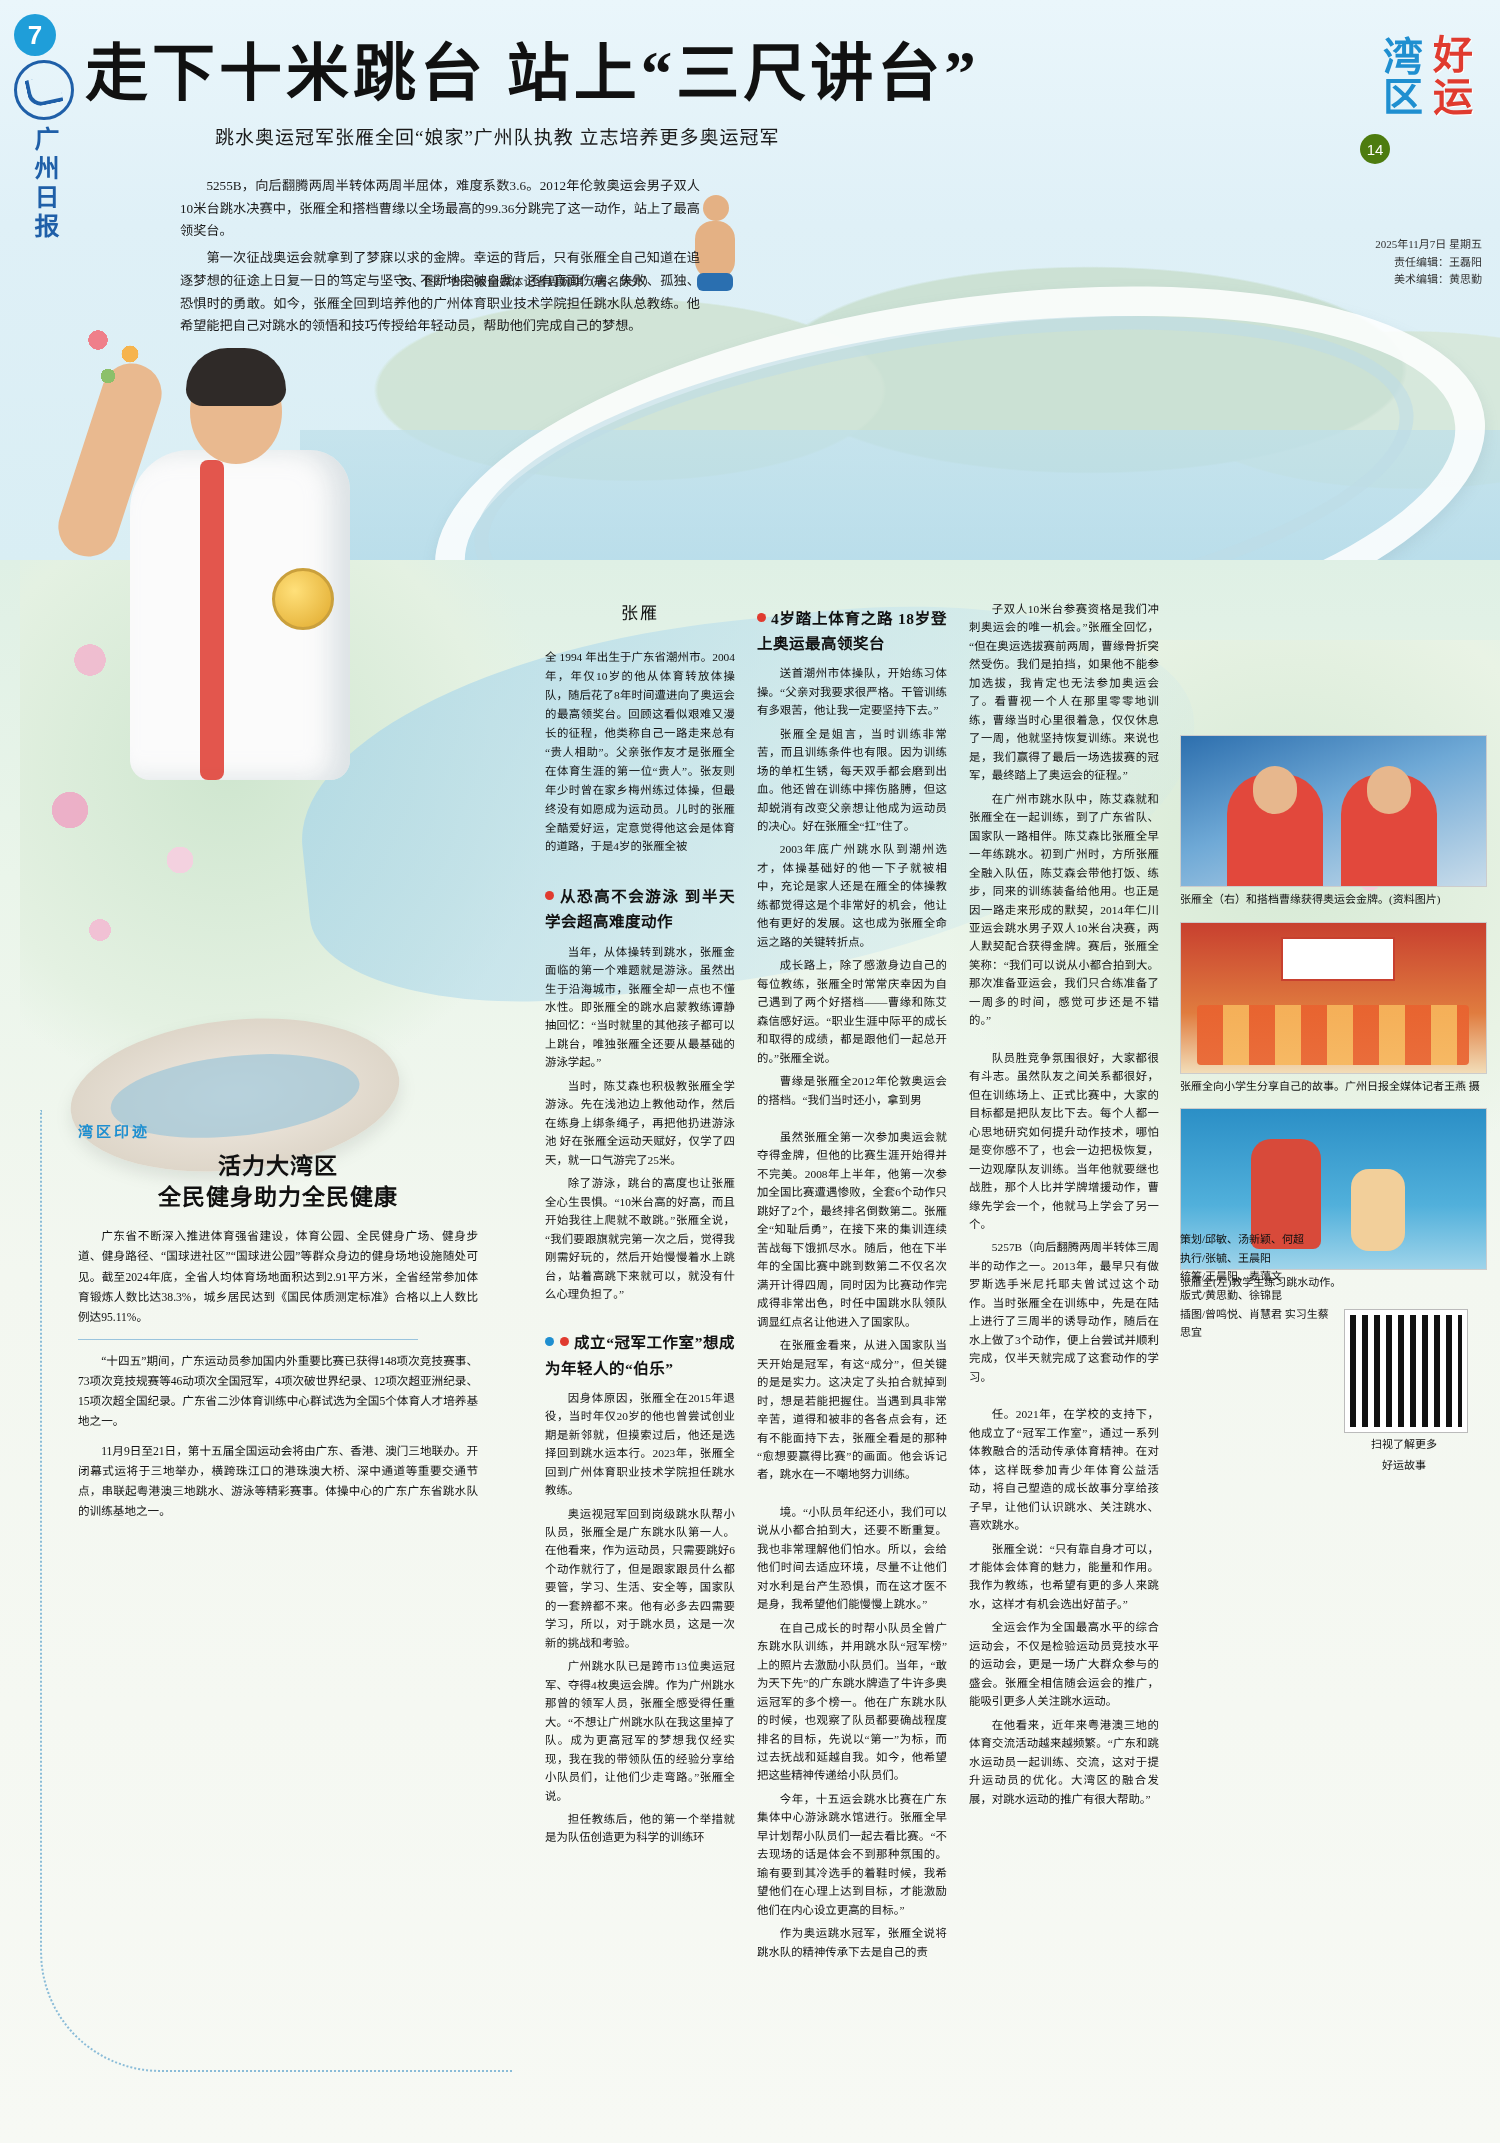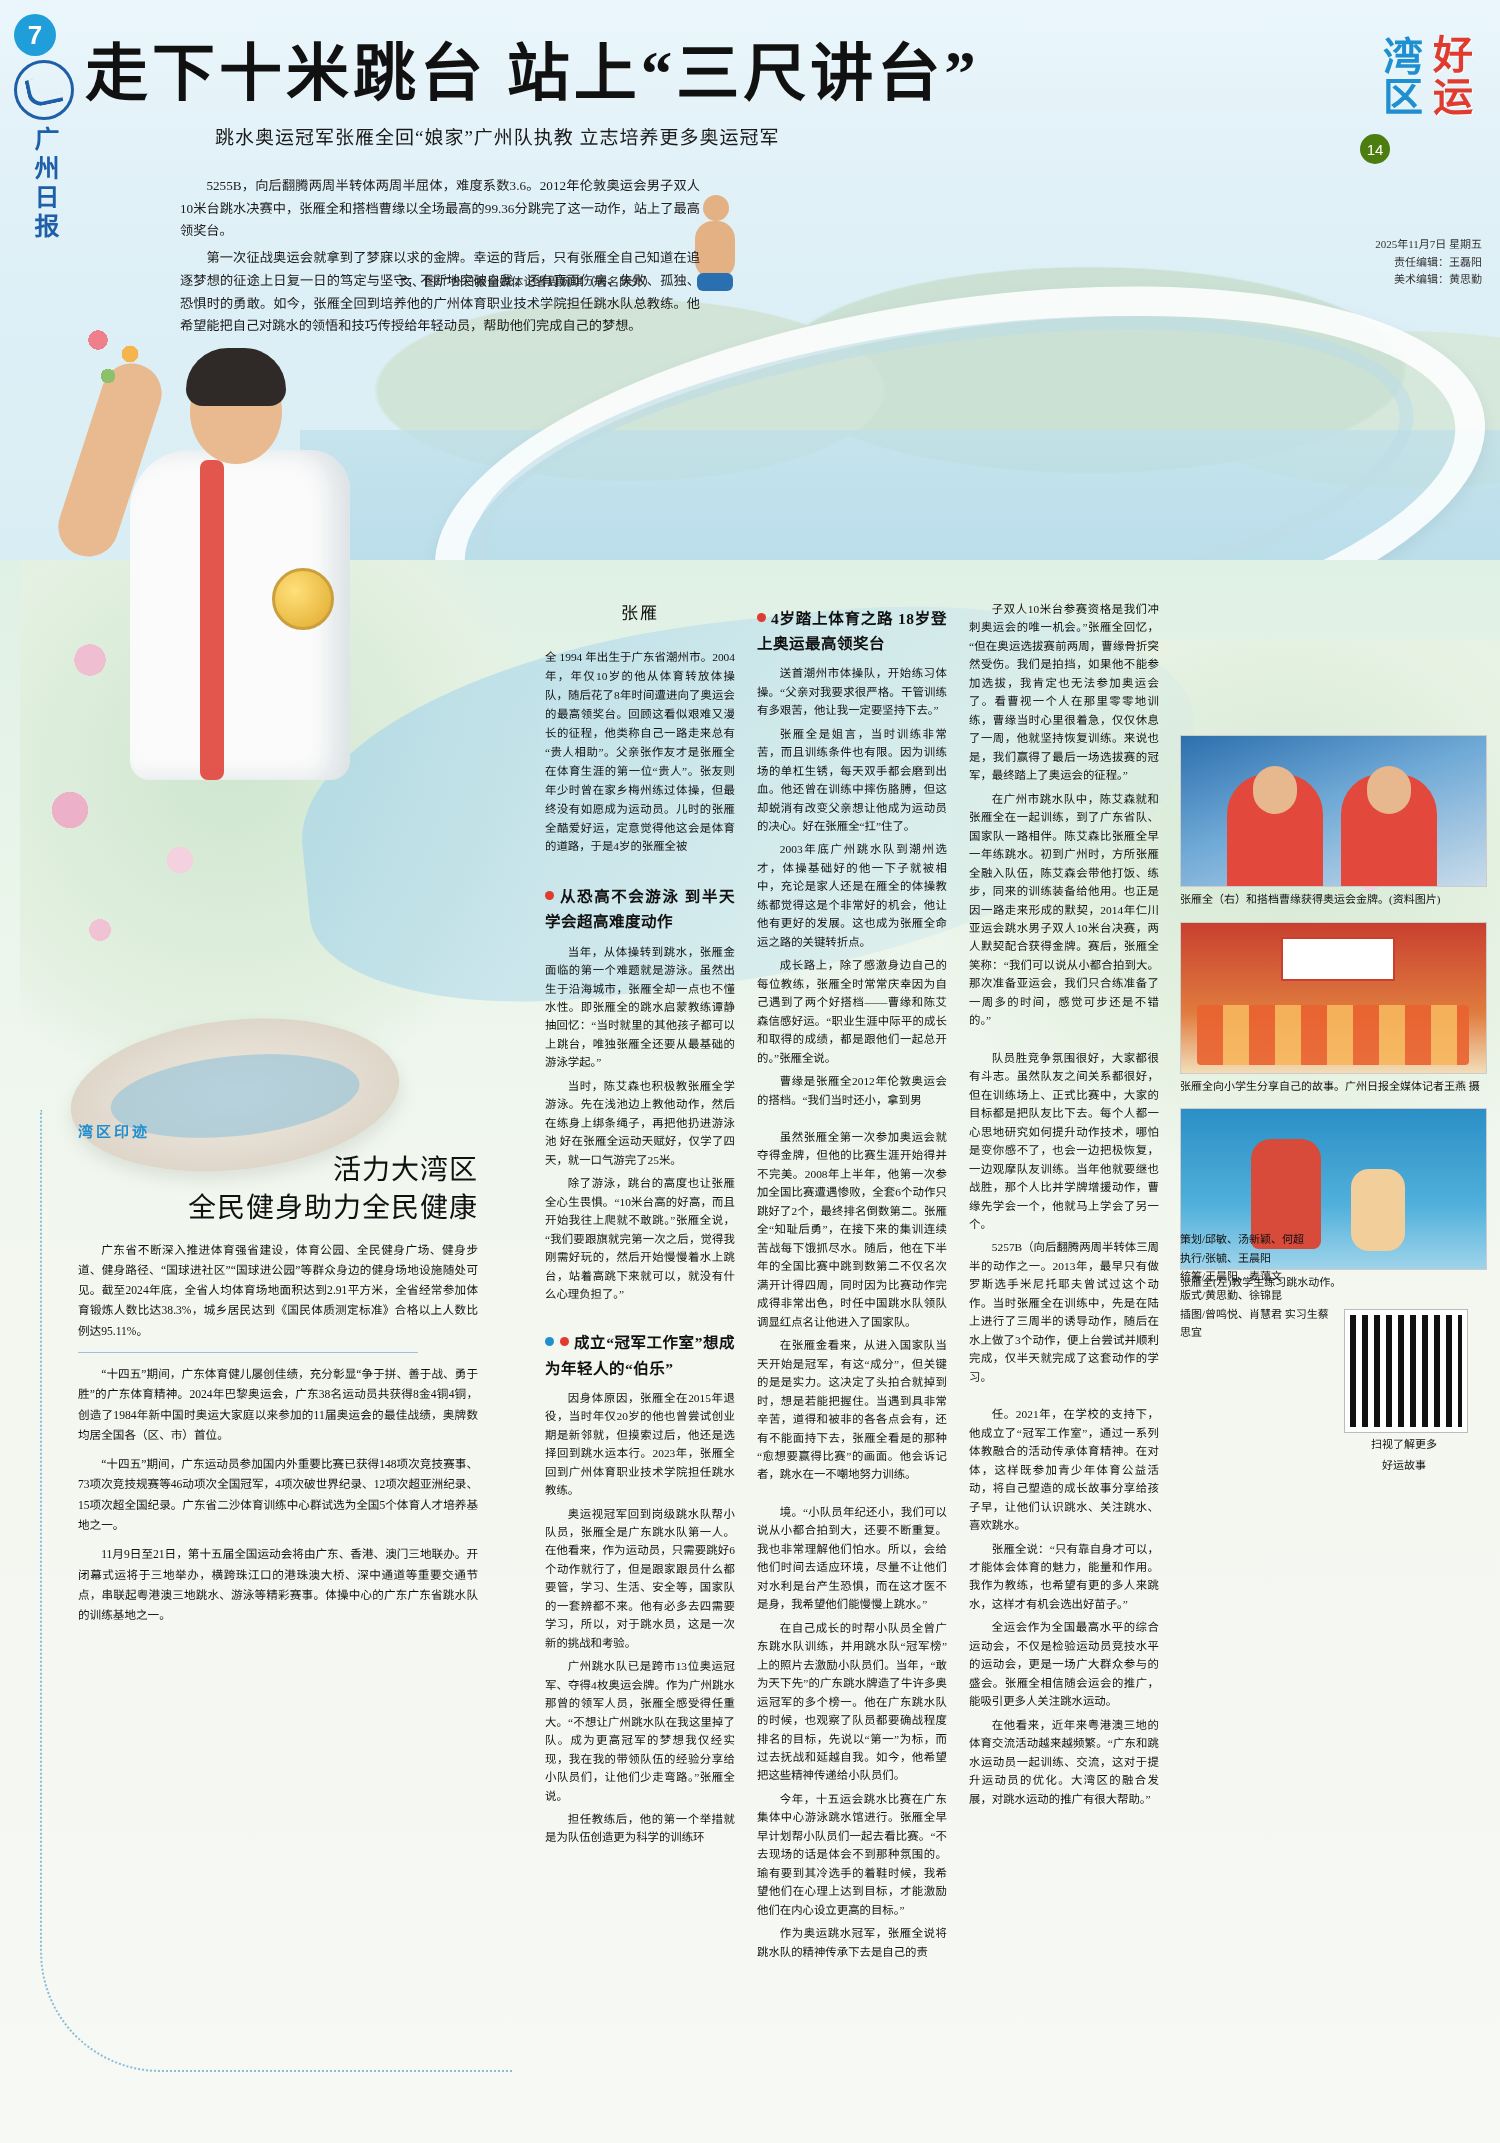--- a/index.html
+++ b/index.html
@@ -130,21 +130,21 @@
   .credits{position:absolute;left:1180px;top:1230px;width:150px;font-size:11px;line-height:1.7;color:#111;z-index:6;}
   .qr{position:absolute;left:1345px;top:1310px;width:118px;z-index:6;text-align:center;}
   .qrbox{width:112px;height:112px;background:
      repeating-linear-gradient(90deg,#111 0 6px,#fff 6px 12px),
      repeating-linear-gradient(0deg,#111 0 6px,rgba(255,255,255,0) 6px 12px);
      border:5px solid #fff;outline:1px solid #bbb;}
   .qrtxt{font-size:11px;line-height:1.5;margin-top:4px;color:#111;}
   
   .sidebar{position:absolute;left:78px;top:1120px;width:400px;z-index:6;}
   .sb-kicker{font-size:15px;color:#1f8fd0;font-weight:bold;letter-spacing:3px;margin-bottom:10px;}
-  .sb-title{font-size:28px;font-weight:normal;color:#111;text-align:right;line-height:1.35;letter-spacing:1px;margin-bottom:14px;}
+  .sb-title{font-size:23px;font-weight:bold;color:#111;text-align:center;line-height:1.35;letter-spacing:1px;margin-bottom:14px;}
   .sb-body{font-size:11.6px;line-height:1.75;color:#111;text-align:justify;}
   .sb-body p{margin:0 0 9px;text-indent:2em;}
   .sb-rule{width:340px;height:1px;background:#9ac4dd;margin:10px 0 12px;}
   .dotted{position:absolute;left:40px;top:1110px;width:470px;height:960px;
     border-left:2px dotted #7fb6d6;border-bottom:2px dotted #7fb6d6;border-radius:0 0 0 120px;z-index:5;opacity:.9;}
 </style>
 </head>
 <body>
 
 <div class="bg">
@@ -314,17 +314,16 @@
 </div>
 
 <div class="dotted"></div>
 <div class="sidebar">
   <div class="sb-kicker">湾区印迹</div>
   <div class="sb-title" style="white-space:pre-line">活力大湾区
 全民健身助力全民健康</div>
   <div class="sb-body">
     <p>广东省不断深入推进体育强省建设，体育公园、全民健身广场、健身步道、健身路径、“国球进社区”“国球进公园”等群众身边的健身场地设施随处可见。截至2024年底，全省人均体育场地面积达到2.91平方米，全省经常参加体育锻炼人数比达38.3%，城乡居民达到《国民体质测定标准》合格以上人数比例达95.11%。</p>
     <div class="sb-rule"></div>
-    <p>“十四五”期间，广东体育健儿屡创佳绩，充分彰显“争于拼、善于战、勇于胜”的广东体育精神。2024年巴黎奥运会，广东38名运动员共获得8金4铜4铜，创造了1984年新中国时奥运大家庭以来参加的11届奥运会的最佳战绩，奥牌数均居全国各（区、市）首位。</p>
     <p>“十四五”期间，广东运动员参加国内外重要比赛已获得148项次竞技赛事、73项次竞技规赛等46动项次全国冠军，4项次破世界纪录、12项次超亚洲纪录、15项次超全国纪录。广东省二沙体育训练中心群试选为全国5个体育人才培养基地之一。</p>
     <p>11月9日至21日，第十五届全国运动会将由广东、香港、澳门三地联办。开闭幕式运将于三地举办，横跨珠江口的港珠澳大桥、深中通道等重要交通节点，串联起粤港澳三地跳水、游泳等精彩赛事。体操中心的广东广东省跳水队的训练基地之一。</p>
   </div>
 </div>
 
 </body></html>

